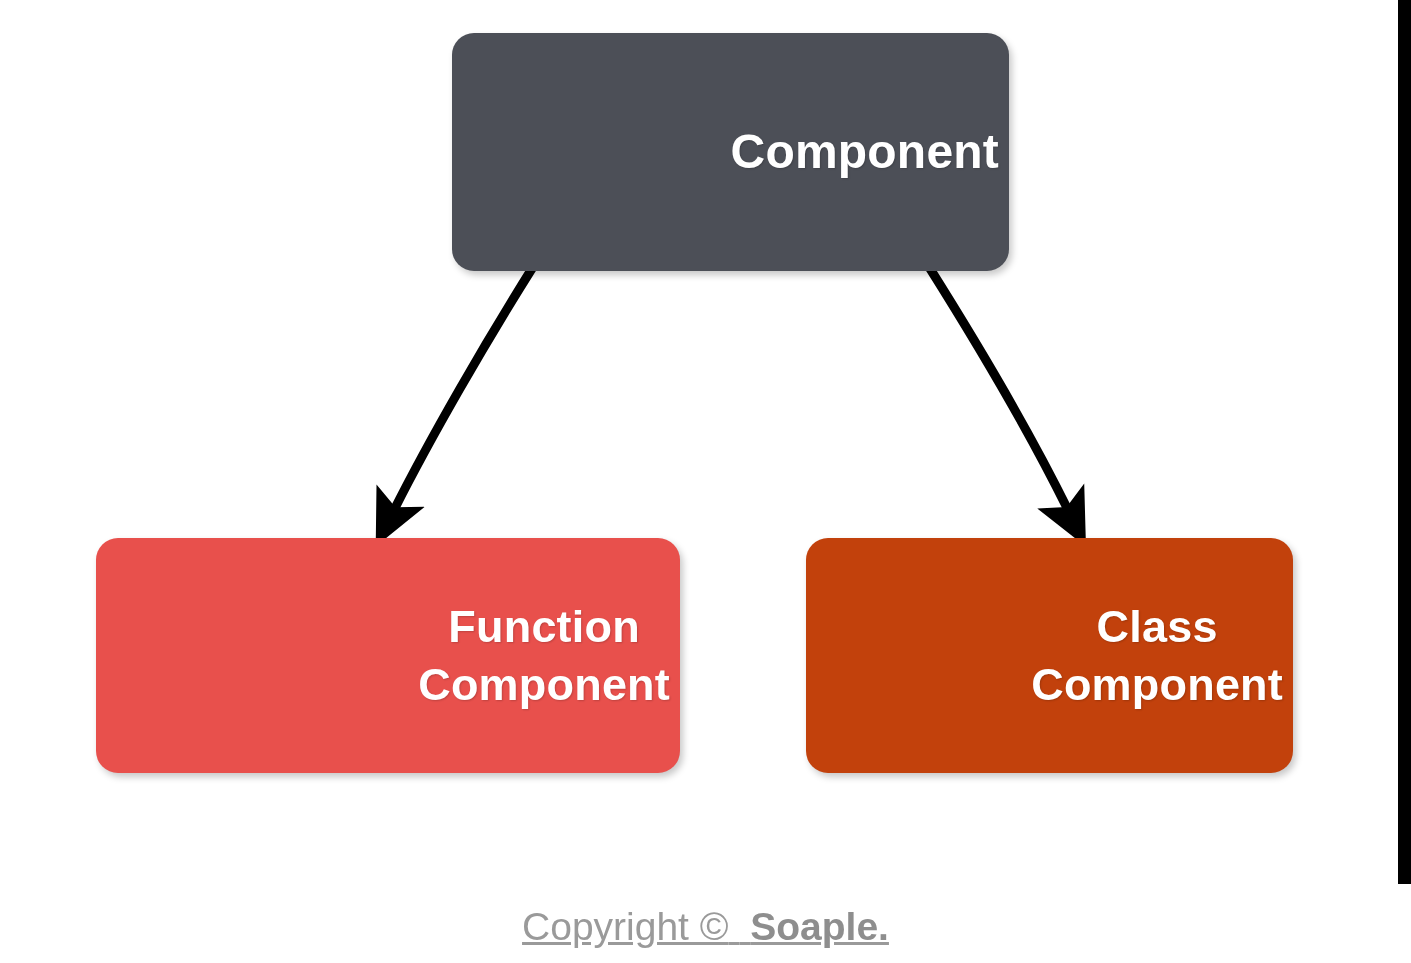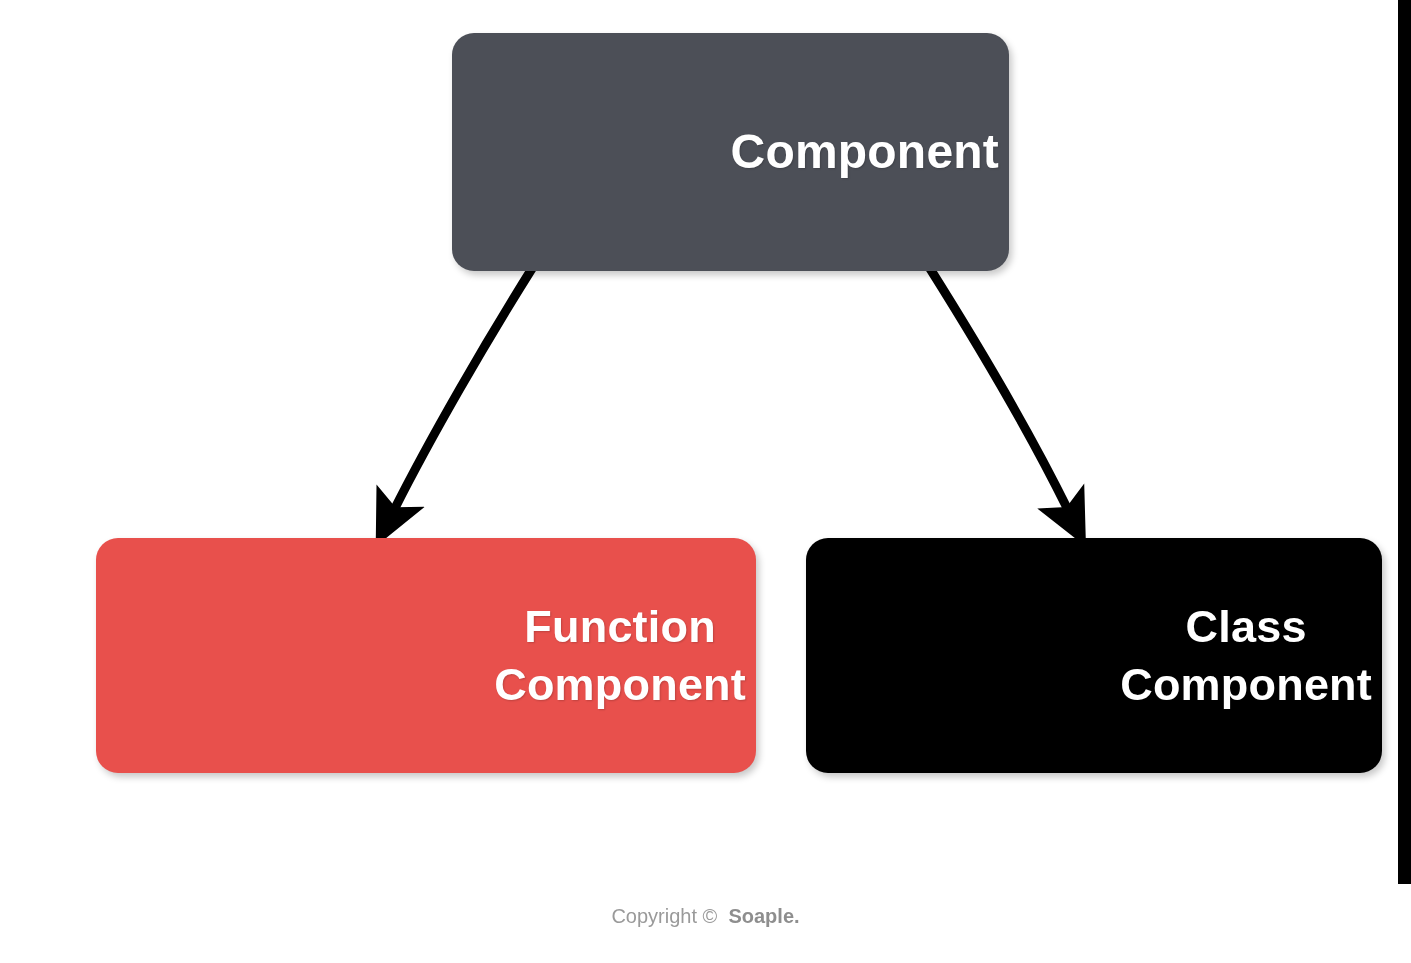--- a/index.html
+++ b/index.html
@@ -57,34 +57,34 @@
     height: 238px;
     background: #4c4f57;
   }
   #node-root .node-label {
     font-size: 48px;
   }
 
   #node-function {
     left: 96px;
     top: 538px;
-    width: 660px;
+    width: 584px;
     height: 235px;
     background: #e8504c;
   }
   #node-function .node-label {
     font-size: 45px;
   }
 
   #node-class {
     left: 806px;
     top: 538px;
-    width: 576px;
+    width: 487px;
     height: 235px;
-    background: #000000;
+    background: #c2410c;
   }
   #node-class .node-label {
     font-size: 45px;
   }
 
   
   #arrow-layer {
     position: absolute;
     left: 0;
     top: 0;
@@ -93,22 +93,23 @@
     pointer-events: none;
   }
 
   
   #footer {
     position: absolute;
     left: 0;
     top: 905px;
     width: 1411px;
     text-align: center;
-    font-size: 20px;
+    font-size: 39px;
     color: #9a9a9a;
+    text-decoration: underline;
   }
   #footer .copy-text { font-weight: normal; }
   #footer .copy-brand { font-weight: bold; color: #8e8e8e; }
 </style>
 </head>
 <body>
 
 <div id="canvas">
 
   <svg id="arrow-layer" viewBox="0 0 1411 963" xmlns="http://www.w3.org/2000/svg">

